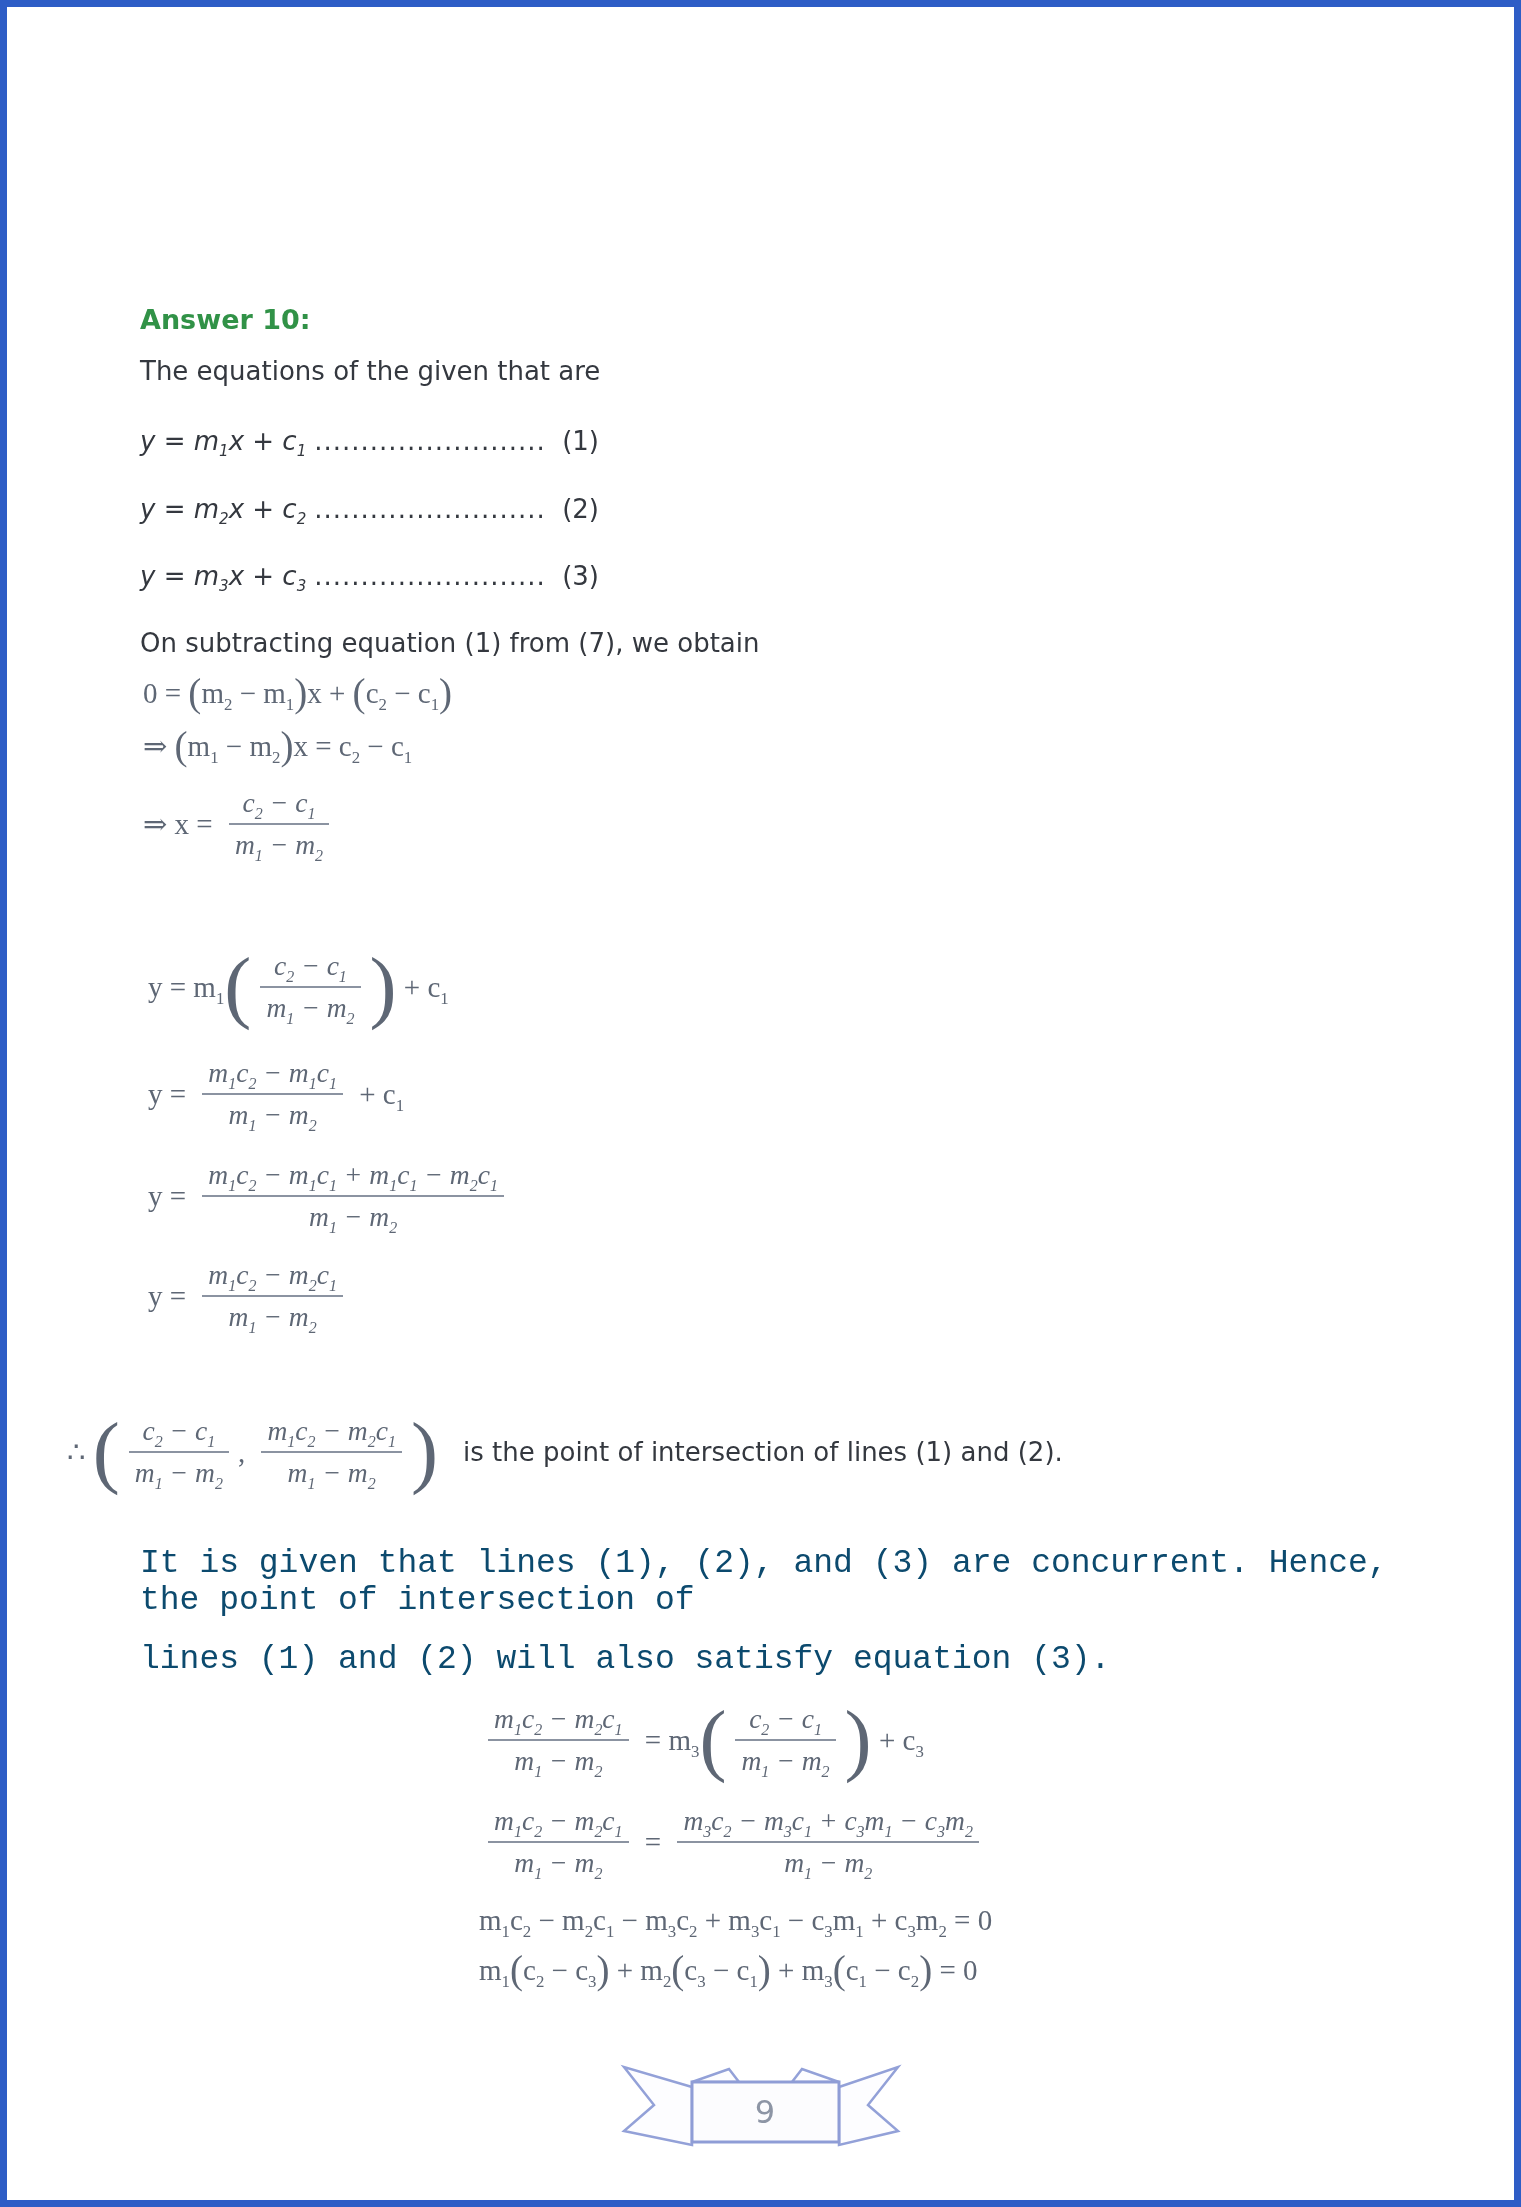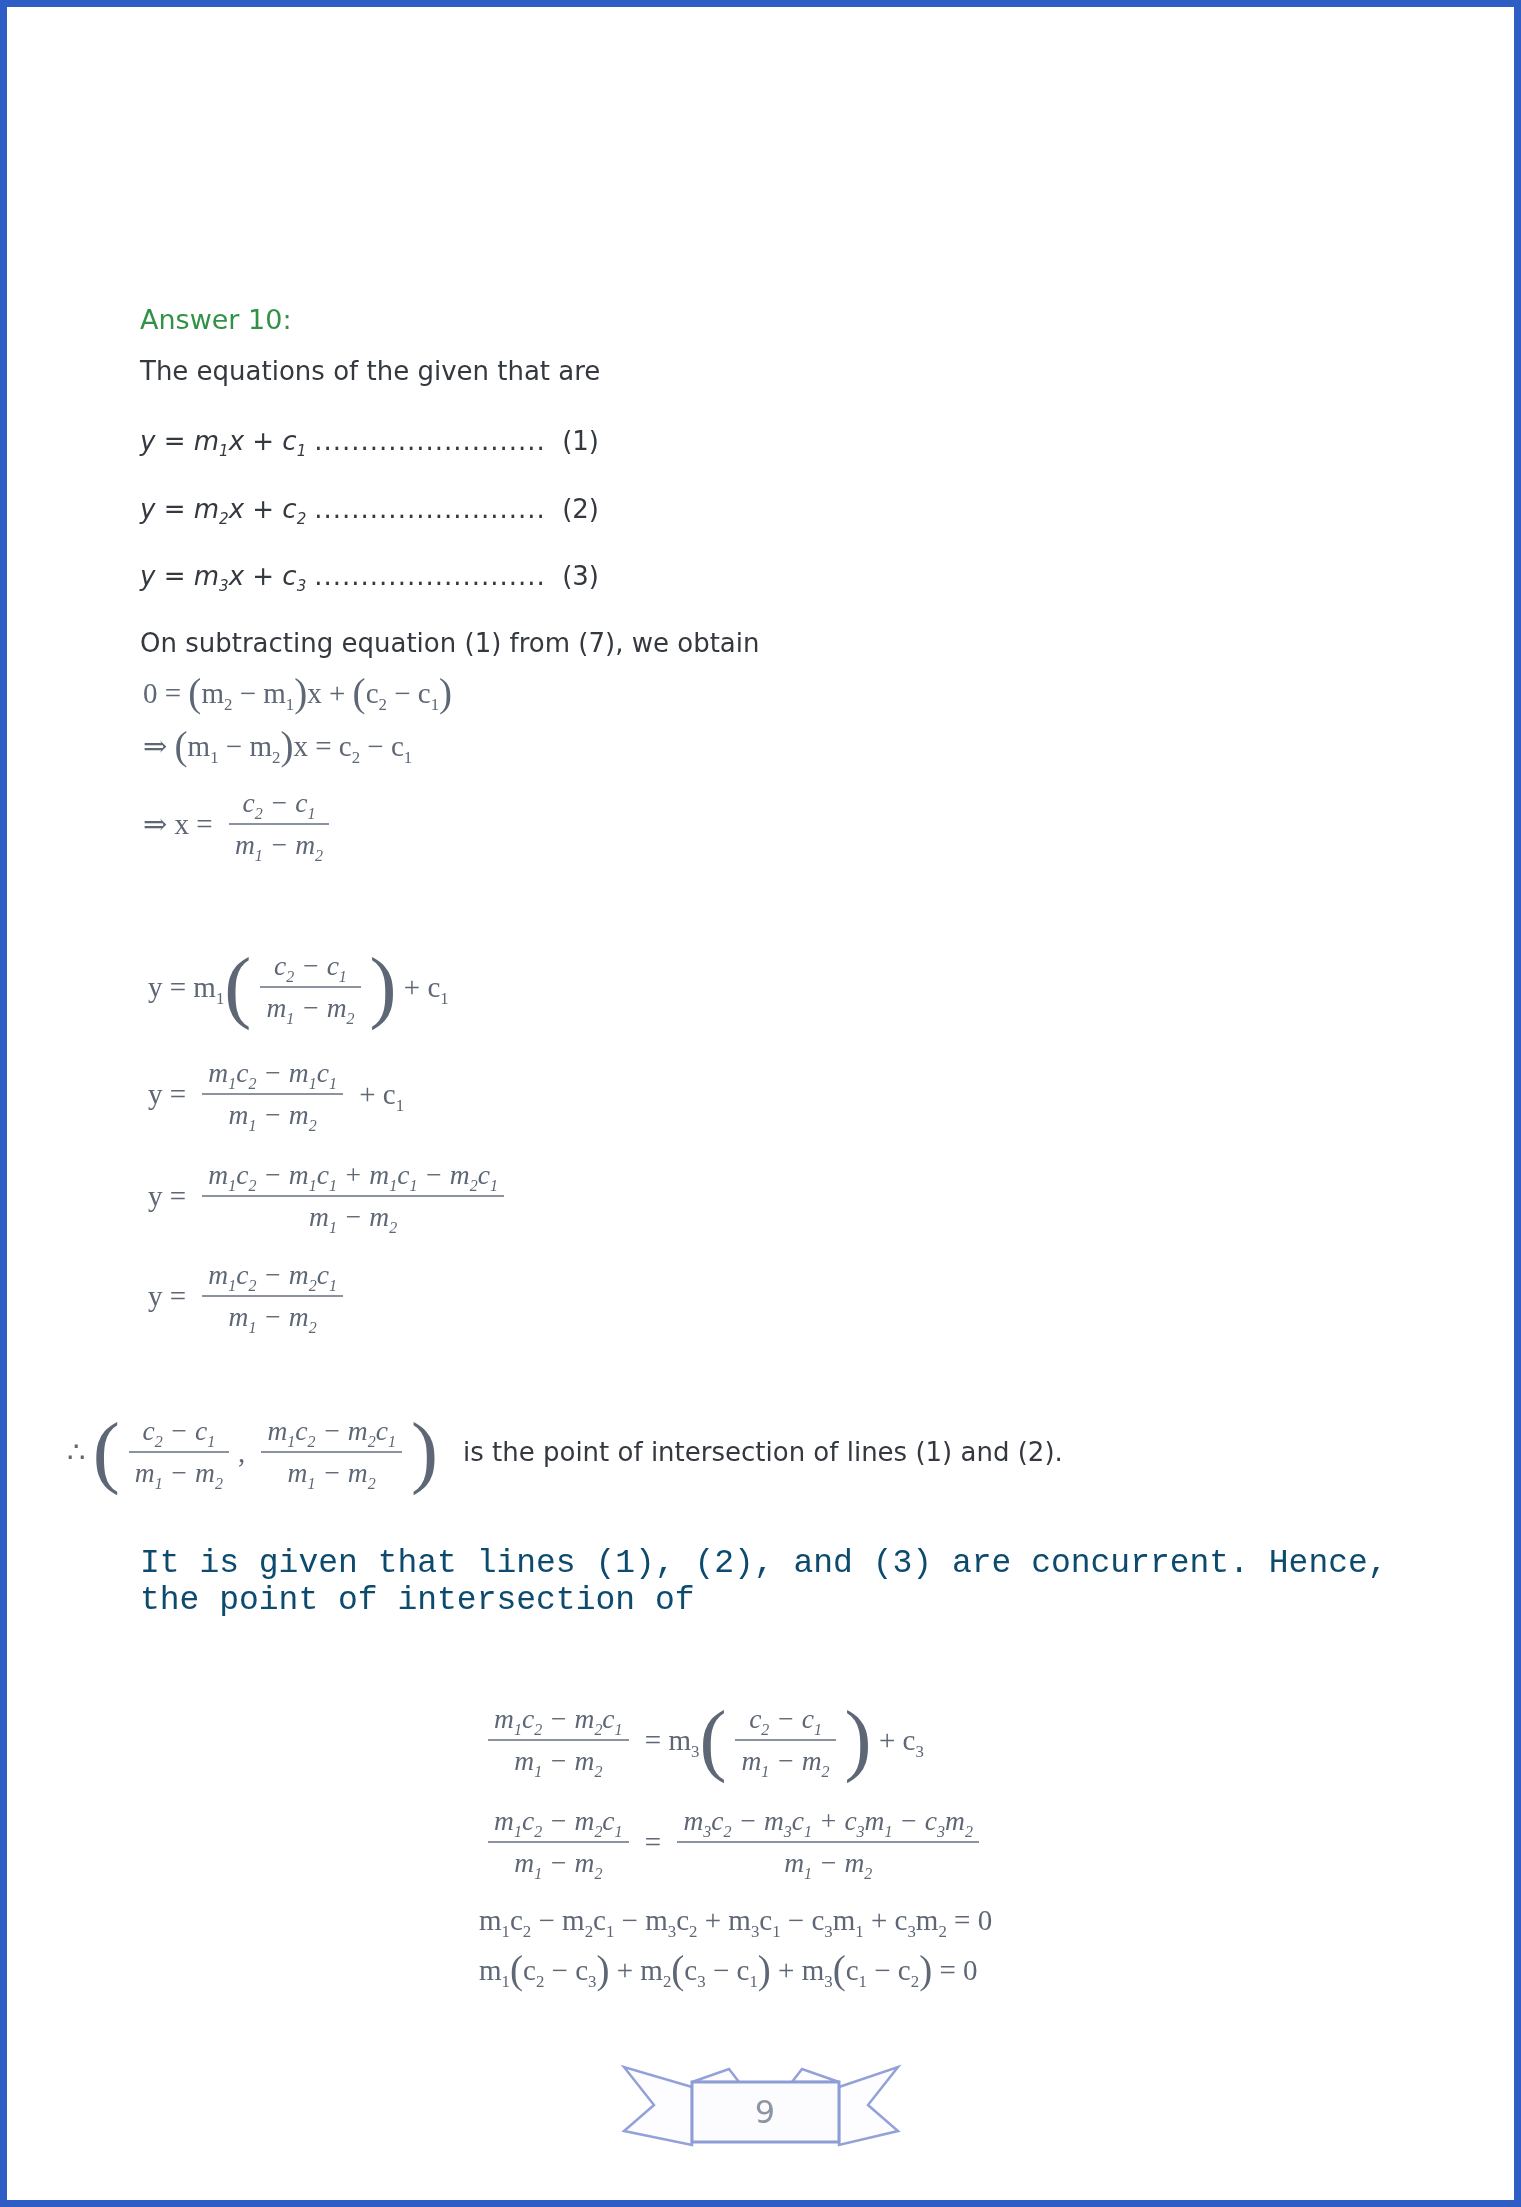--- a/index.html
+++ b/index.html
@@ -7,21 +7,21 @@
     position:relative;
     width:1521px;height:2207px;
     box-sizing:border-box;
     border:7px solid #2e5dc6;
     background:#ffffff;
     overflow:hidden;
     font-family:"DejaVu Sans","Liberation Sans",sans-serif;
   }
   .abs{position:absolute;}
   .heading{
-    font-weight:normal;font-size:27px;color:#319247;
+    font-weight:bold;font-size:27px;color:#319247;
     font-family:"DejaVu Sans","Liberation Sans",sans-serif;
   }
   .para{
     font-size:26px;color:#34383f;
     font-family:"DejaVu Sans","Liberation Sans",sans-serif;
   }
   .para-narrow{
     font-size:33px;color:#0c4a6e;
     font-family:Liberation Mono, monospace;
   }
@@ -201,20 +201,21 @@
           <span class="fbar"></span>
           <span class="den mi">m<sub>1</sub> − m<sub>2</sub></span>
         </span>
         <span class="paren big">)</span>
       </span>
     <span class="tail-text">is the point of intersection of lines (1) and (2).</span>
   </div>
 
   <div id="p-concurrent" class="abs para-narrow">
     <div class="pline">It is given that lines (1), (2), and (3) are concurrent. Hence, the point of intersection of</div>
+    <div class="pline">lines (1) and (2) will also satisfy equation (3).</div>
   </div>
 
   <div id="b4l1" class="abs mline">
       <span class="frac">
         <span class="num mi">m<sub>1</sub>c<sub>2</sub> − m<sub>2</sub>c<sub>1</sub></span>
         <span class="fbar"></span>
         <span class="den mi">m<sub>1</sub> − m<sub>2</sub></span>
       </span>
       <span class="mr"> = </span>
       <span class="mi">m<sub>3</sub></span>

